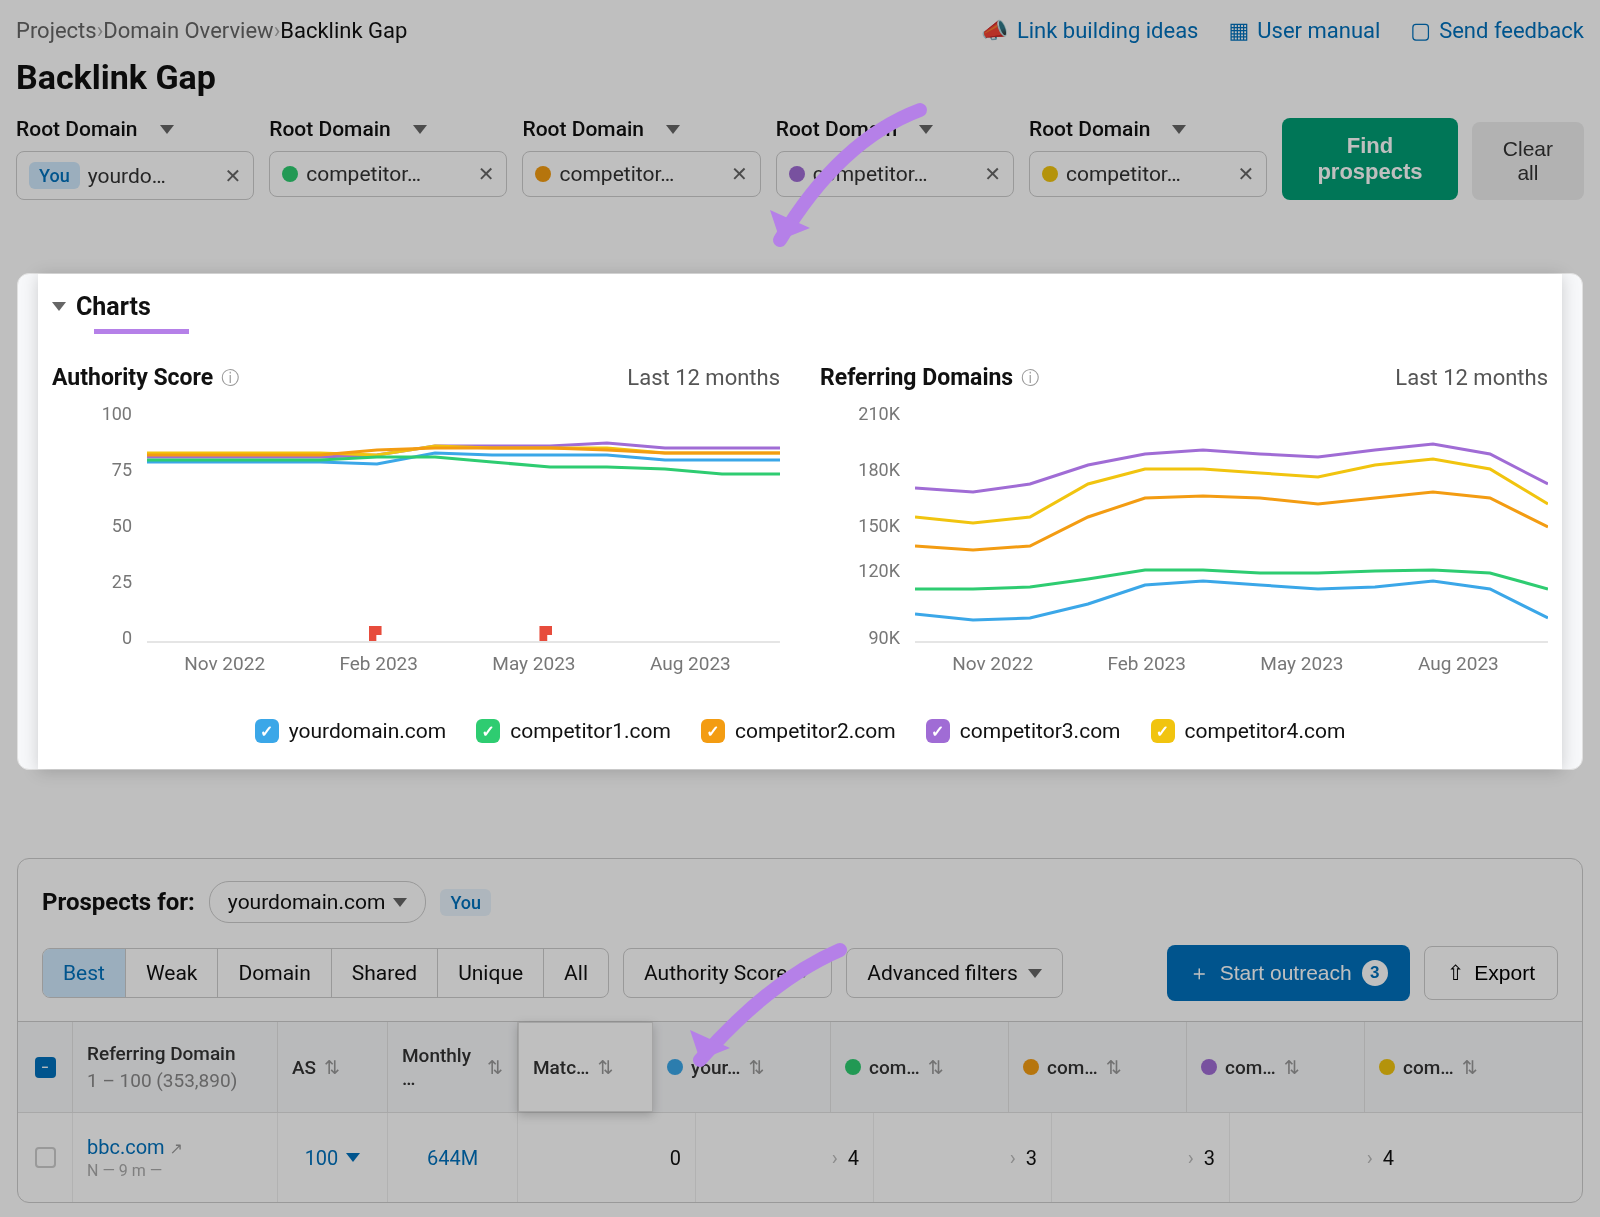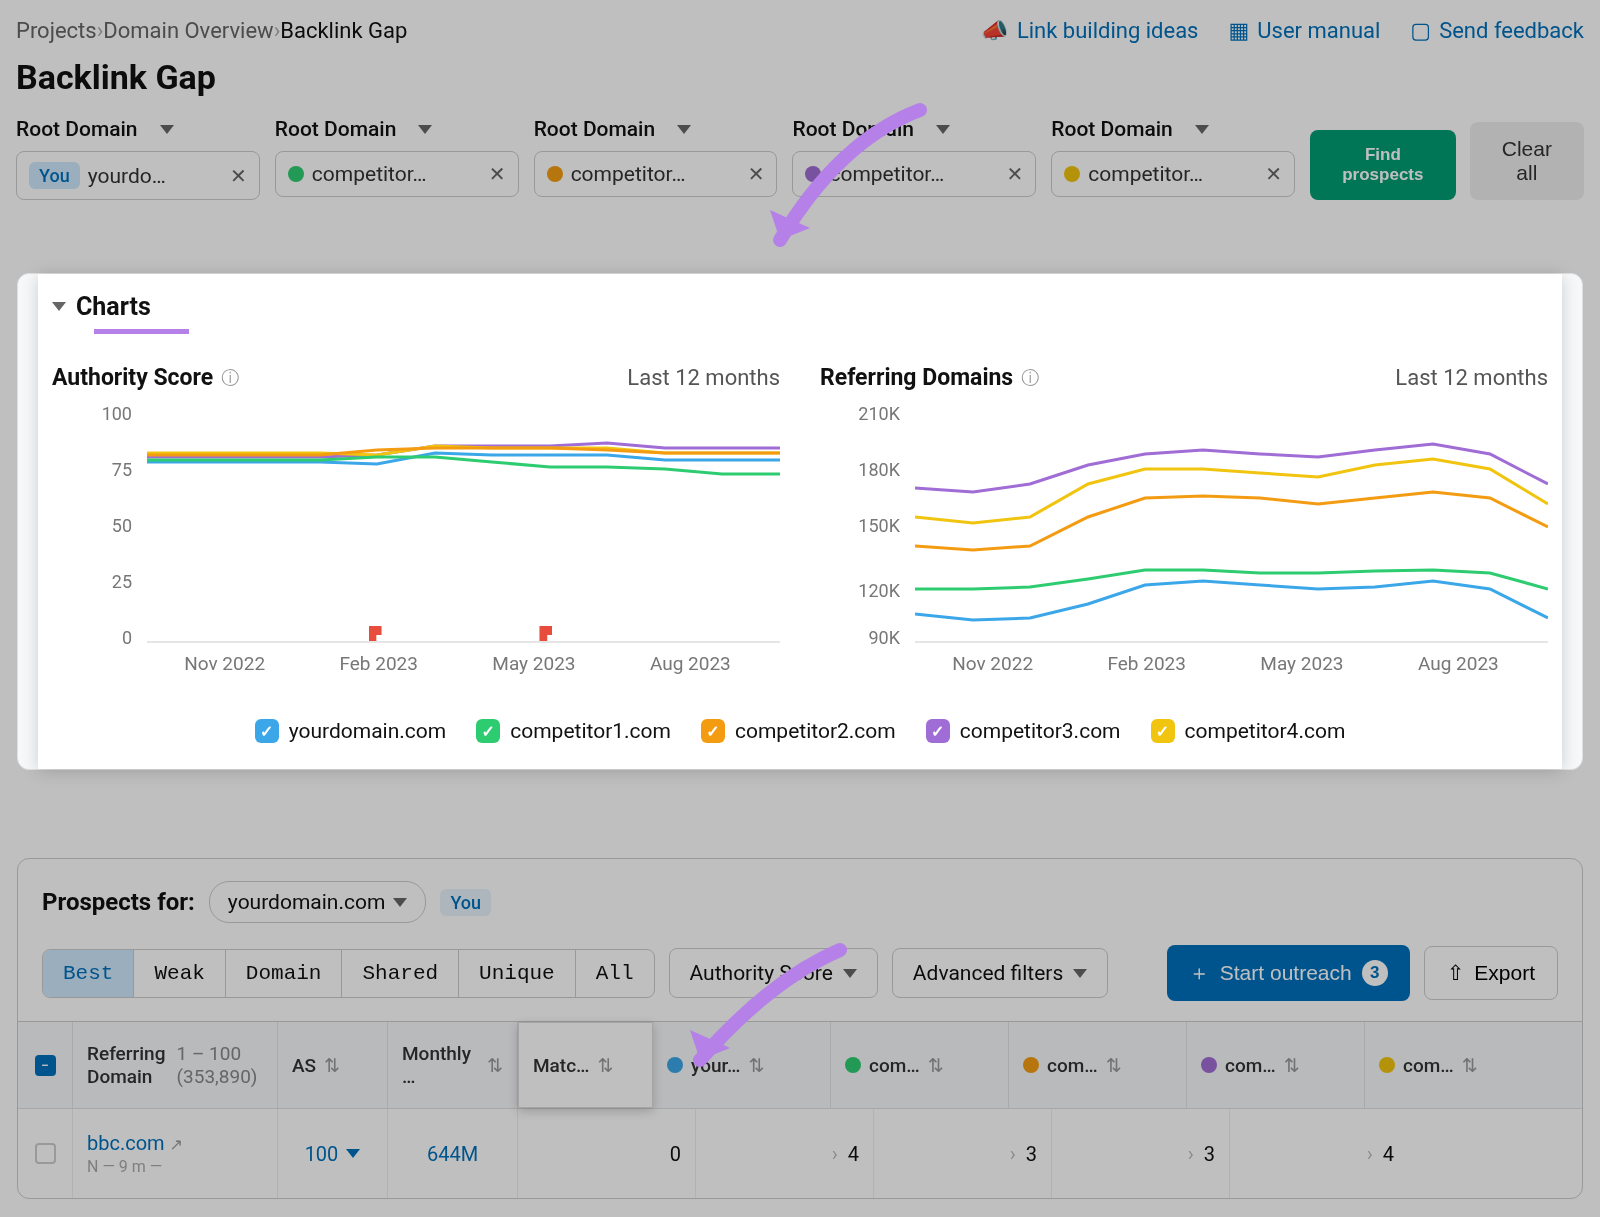--- a/index.html
+++ b/index.html
@@ -20,21 +20,21 @@
 .domain-input { display: flex; align-items: center; gap: 8px; border: 1px solid #ccc; border-radius: 8px; padding: 10px 12px; background: #fff; font-size: 21px; color: #333; }
 .you-badge { background: #cfe8fc; color: #0071bc; border-radius: 6px; padding: 3px 10px; font-size: 18px; font-weight: 500; }
 .dot { width: 16px; height: 16px; border-radius: 50%; display: inline-block; }
 .dot-blue { background: #3ba7e8; }
 .dot-green { background: #2ecc71; }
 .dot-orange { background: #f39c12; }
 .dot-purple { background: #a06cd5; }
 .dot-yellow { background: #f1c40f; }
 .close-x { margin-left: auto; color: #666; font-size: 20px; cursor: pointer; }
 .actions-row { display: flex; gap: 14px; align-items: flex-end; }
-.btn-primary { background: #009e74; color: #fff; border: none; border-radius: 8px; padding: 15px 14px; font-size: 17px; font-weight: 600; cursor: pointer; }
+.btn-primary { background: #009e74; color: #fff; border: none; border-radius: 8px; padding: 15px 14px; font-size: 22px; font-weight: 600; cursor: pointer; }
 .btn-light { background: #eee; border: none; border-radius: 8px; padding: 15px 20px; font-size: 21px; color: #333; cursor: pointer; }
 .charts-panel { position: absolute; top: 273px; left: 17px; right: 17px; background: #f7f8fa; border: 1px solid #e0e0e0; border-radius: 12px; z-index: 10; padding: 0; }
 .charts-inner { background: #fff; margin: 0 20px; padding: 0 0 26px 0; border-radius: 0; box-shadow: 0 2px 16px rgba(0,0,0,0.18); }
 .charts-header { display: flex; align-items: center; gap: 10px; padding: 18px 14px 8px 14px; font-size: 25px; font-weight: 700; }
 .chevron-down { width: 0; height: 0; border-left: 7px solid transparent; border-right: 7px solid transparent; border-top: 9px solid #666; display: inline-block; }
 .underline { height: 5px; background: #b580e8; width: 95px; margin-left: 56px; }
 .charts-body { display: flex; gap: 40px; padding: 30px 14px 0 14px; }
 .chart-col { flex: 1; }
 .chart-title-row { display: flex; justify-content: space-between; align-items: center; margin-bottom: 20px; }
 .chart-title { font-size: 23px; font-weight: 700; display: flex; align-items: center; gap: 8px; }
@@ -52,35 +52,35 @@
 .ck-blue { background: #3ba7e8; }
 .ck-green { background: #2ecc71; }
 .ck-orange { background: #f39c12; }
 .ck-purple { background: #a06cd5; }
 .ck-yellow { background: #f1c40f; }
 .prospects-box { position: absolute; top: 858px; left: 17px; right: 17px; border: 1px solid #ccc; border-radius: 12px; background: #fff; }
 .prospects-header { display: flex; align-items: center; gap: 14px; padding: 22px 24px; font-size: 24px; }
 .prospects-header .label { font-weight: 700; }
 .pill-select { border: 1px solid #ccc; border-radius: 20px; padding: 8px 18px; font-size: 21px; display: flex; align-items: center; gap: 8px; }
 .filter-row { display: flex; gap: 0; padding: 0 24px 20px 24px; align-items: center; }
-.seg-group { display: flex; border: 1px solid #ccc; border-radius: 8px; overflow: hidden; font-family: Liberation Mono, monospace; }
+.seg-group { display: flex; border: 1px solid #ccc; border-radius: 8px; overflow: hidden; }
 .seg { padding: 12px 20px; font-size: 21px; border-right: 1px solid #ccc; cursor: pointer; }
 .seg:last-child { border-right: none; }
 .seg.active { background: #cfe8fc; color: #0071bc; }
 .dd-pill { border: 1px solid #ccc; border-radius: 8px; padding: 12px 20px; font-size: 21px; margin-left: 14px; display: flex; align-items: center; gap: 10px; }
 .spacer { flex: 1; }
 .btn-blue { background: #0071bc; color: #fff; border: none; border-radius: 8px; padding: 14px 22px; font-size: 21px; font-weight: 500; display: flex; align-items: center; gap: 10px; }
 .badge-count { background: #fff; color: #0071bc; border-radius: 50%; width: 26px; height: 26px; display: flex; align-items: center; justify-content: center; font-size: 17px; font-weight: 700; }
 .btn-outline { border: 1px solid #ccc; background: #fff; border-radius: 8px; padding: 14px 22px; font-size: 21px; display: flex; align-items: center; gap: 10px; margin-left: 14px; }
 .table-head { display: flex; border-top: 1px solid #ccc; background: #f7f8fa; font-size: 19px; font-weight: 500; color: #333; }
 .th { padding: 20px 14px; border-right: 1px solid #e3e3e3; display: flex; align-items: center; gap: 8px; }
 .th .sort-icon { color: #999; }
 .th-check { width: 55px; justify-content: center; }
 .checkbox-partial { width: 21px; height: 21px; background: #0071bc; border-radius: 4px; display: flex; align-items: center; justify-content: center; color: #fff; font-size: 14px; }
-.th-domain { width: 205px; flex-direction: row; align-items: flex-start; justify-content: center; gap: 4px; }
+.th-domain { width: 205px; flex-direction: column; align-items: flex-start; justify-content: center; gap: 4px; }
 .th-as { width: 110px; }
 .th-monthly { width: 130px; }
 .th-match { width: 135px; background: #fff; box-shadow: 0 3px 10px rgba(0,0,0,0.2); border: 1px solid #ddd; position: relative; z-index: 20; }
 .th-your { width: 178px; }
 .th-comp { width: 178px; }
 .table-row { display: flex; border-top: 1px solid #e0e0e0; font-size: 20px; }
 .td { padding: 22px 14px; border-right: 1px solid #eee; display: flex; align-items: center; gap: 8px; }
 .td-check { width: 55px; justify-content: center; }
 .empty-check { width: 21px; height: 21px; border: 2px solid #ccc; border-radius: 4px; }
 .td-domain { width: 205px; flex-direction: column; align-items: flex-start; gap: 2px; }
@@ -234,21 +234,21 @@
           <div class="chart-title">
               <span>Referring Domains</span>
               <span class="info-icon">ⓘ</span>
             </div>
           <div class="chart-period">Last 12 months</div>
         </div>
         <div class="chart-area">
           <div class="y-label" style="top:-8px">210K</div>
           <div class="y-label" style="top:48px">180K</div>
           <div class="y-label" style="top:104px">150K</div>
-          <div class="y-label" style="top:169px">120K</div>
+          <div class="y-label" style="top:149px">120K</div>
           <div class="y-label" style="top:216px">90K</div>
           <div class="chart-plot">
             <svg viewBox="0 0 600 232" preserveAspectRatio="none">
               <line x1="0" y1="231" x2="600" y2="231" stroke="#ccc"></line>
               <polyline fill="none" stroke="#a06cd5" stroke-width="3" points="0,77 55,81 109,73 164,54 218,43 273,39 327,43 382,46 436,39 491,33 545,43 600,73"></polyline>
               <polyline fill="none" stroke="#f1c40f" stroke-width="3" points="0,106 55,112 109,106 164,73 218,58 273,58 327,62 382,66 436,54 491,48 545,58 600,93"></polyline>
               <polyline fill="none" stroke="#f39c12" stroke-width="3" points="0,135 55,139 109,135 164,106 218,87 273,85 327,87 382,93 436,87 491,81 545,87 600,116"></polyline>
               <polyline fill="none" stroke="#2ecc71" stroke-width="3" points="0,178 55,178 109,176 164,168 218,159 273,159 327,162 382,162 436,160 491,159 545,162 600,178"></polyline>
               <polyline fill="none" stroke="#3ba7e8" stroke-width="3" points="0,203 55,209 109,207 164,193 218,174 273,170 327,174 382,178 436,176 491,170 545,178 600,207"></polyline>
             </svg>

